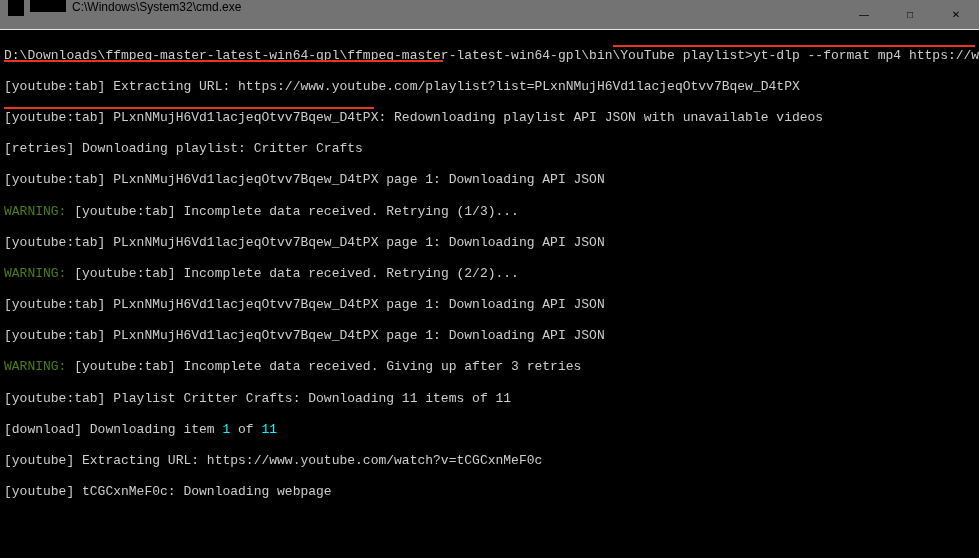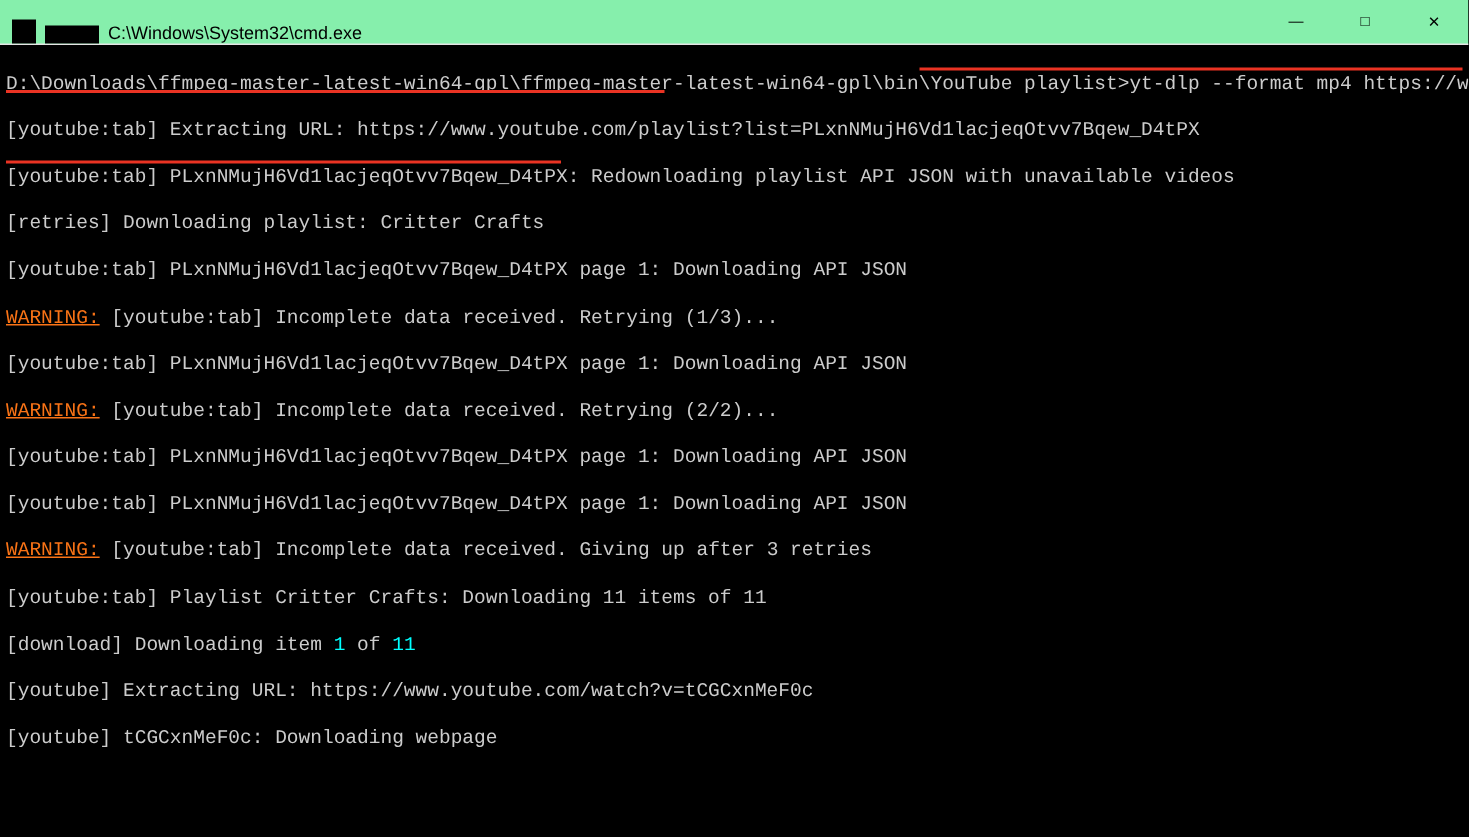--- a/index.html
+++ b/index.html
@@ -6,23 +6,23 @@
   body {
     font-family: Consolas, 'Courier New', monospace;
     font-size: 13px;
     background: #000;
     width: 979px;
     height: 558px;
     overflow: hidden;
   }
   .titlebar {
     height: 30px;
-    background: #86efac;
+    background: #737373;
     display: flex;
-    align-items: flex-end;
+    align-items: flex-start;
     border-bottom: 1px solid #e5e5e5;
   }
   .title-icon {
     width: 16px;
     height: 16px;
     margin-left: 8px;
     background: #000;
     display: inline-block;
   }
   .title-redact {
@@ -58,21 +58,21 @@
     padding: 2px 4px;
     line-height: 15.6px;
     font-size: 13px;
     letter-spacing: 0px;
     position: relative;
     height: calc(100% - 30px);
     overflow: hidden;
     white-space: pre;
   }
   .cyan { color: #00ffff; }
-  .yellow { color: #f97316; text-decoration: underline; }
+  .yellow { color: #4d7c0f; }
   .underline-red {
     position: absolute;
     height: 2px;
     background: #ea3323;
   }
   .line { white-space: pre; }
 </style>
 </head>
 <body>
 

